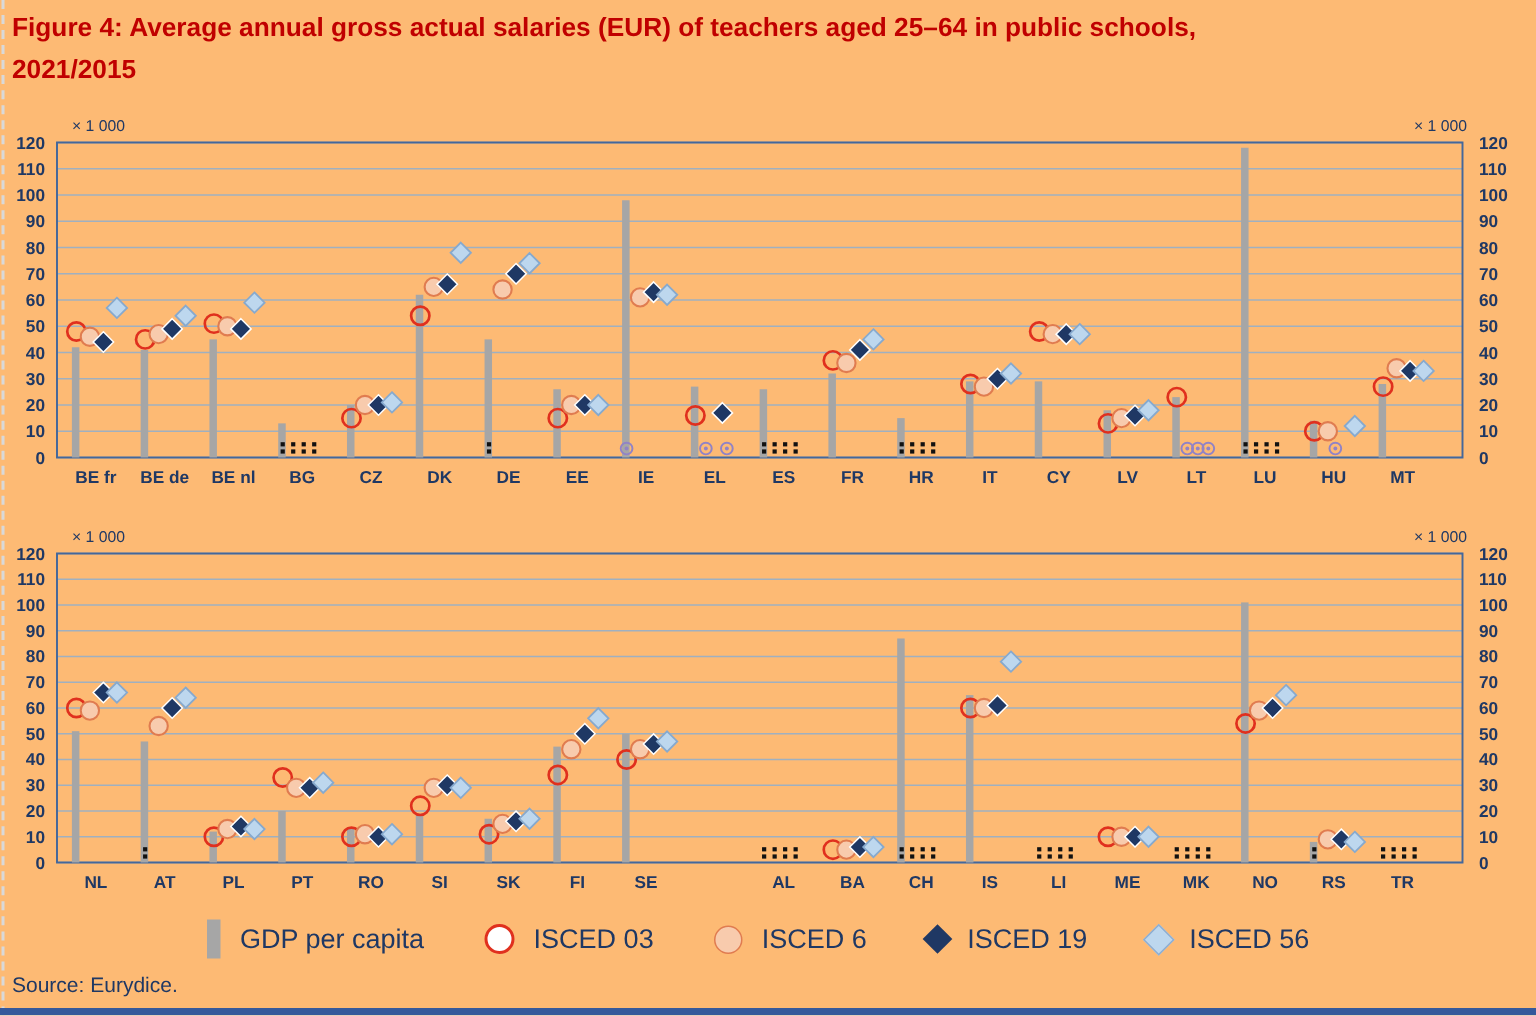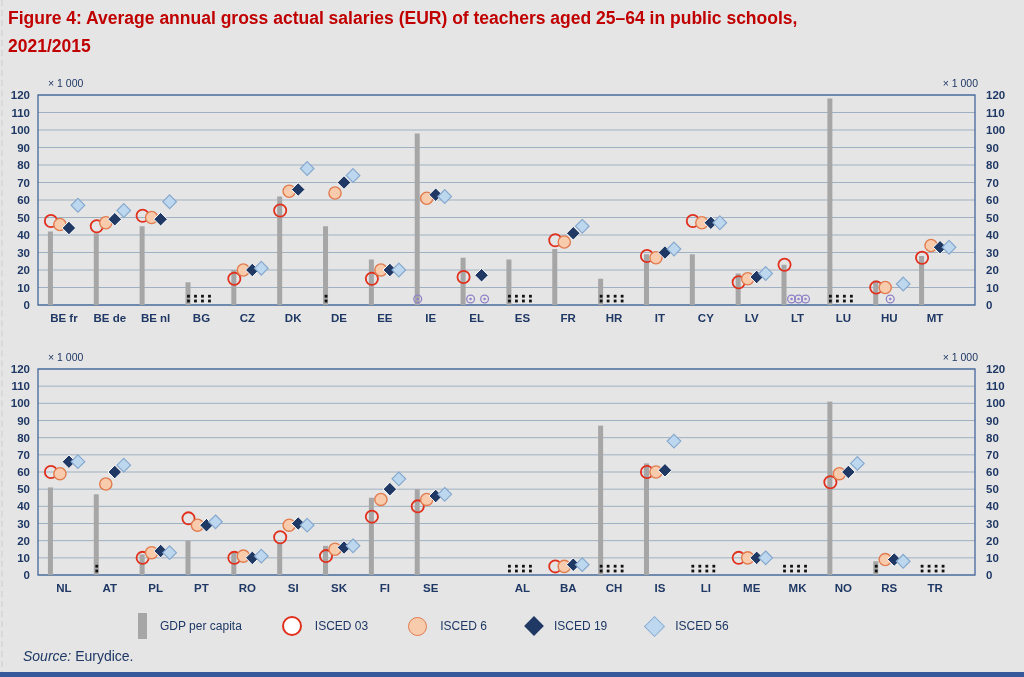--- a/index.html
+++ b/index.html
@@ -1,33 +1,33 @@
 <!DOCTYPE html>
 <html><head>
 <meta charset="utf-8">
 <style>
   html,body{margin:0;padding:0;background:#ffffff;}
-  #page{position:relative;width:1024px;height:677px;background:#e5e5e5;overflow:hidden;
+  #page{position:relative;width:1024px;height:677px;background:#fdba74;overflow:hidden;
         font-family:"Liberation Sans",sans-serif;}
   #left-edge{position:absolute;left:1px;top:0;height:100%;width:0;border-left:2px dashed #d9d9d9;}
   #figure-title{position:absolute;left:8px;top:4px;width:1000px;
         font-size:17.5px;font-weight:bold;line-height:1.6;color:#C00000;}
   .chart-svg{position:absolute;left:0;}
   #top-chart{top:70px;}
   #bottom-chart{top:345px;}
   #legend{position:absolute;left:138px;top:613px;display:flex;align-items:center;gap:14px;}
   .legend-item{display:flex;align-items:center;gap:13px;margin-right:26px;}
-  .legend-label{font-size:12px;color:#1F3864;}
+  .legend-label{font-size:18px;color:#1F3864;}
   .icon-gdp-bar{width:9px;height:26px;background:#A6A6A6;display:inline-block;}
   .icon-isced02{width:16px;height:16px;border-radius:50%;border:2px solid #E0301E;background:#fff;display:inline-block;}
   .icon-isced1{width:17px;height:17px;border-radius:50%;border:1.5px solid #E07C50;background:#F8CBAD;display:inline-block;}
   .icon-isced24{width:14px;height:14px;background:#1F3864;transform:rotate(45deg);display:inline-block;}
   .icon-isced34{width:13px;height:13px;background:#BDD7EE;border:1.5px solid #8FAED1;transform:rotate(45deg);display:inline-block;}
   #source-note{position:absolute;left:8px;top:648px;font-size:14px;color:#1F3864;}
-  #source-note .src-prefix{font-style:italic;margin-left:15px;}
+  #source-note .src-prefix{}
   #footer-bar{position:absolute;left:0;bottom:0;width:100%;height:5px;background:#35599B;}
 </style>
 </head>
 <body>
 
 <div id="page">
   <div id="left-edge"></div>
 
   <div id="figure-title">
     <span>Figure 4: Average annual gross actual salaries (EUR) of teachers aged 25–64 in public schools,</span><br>

